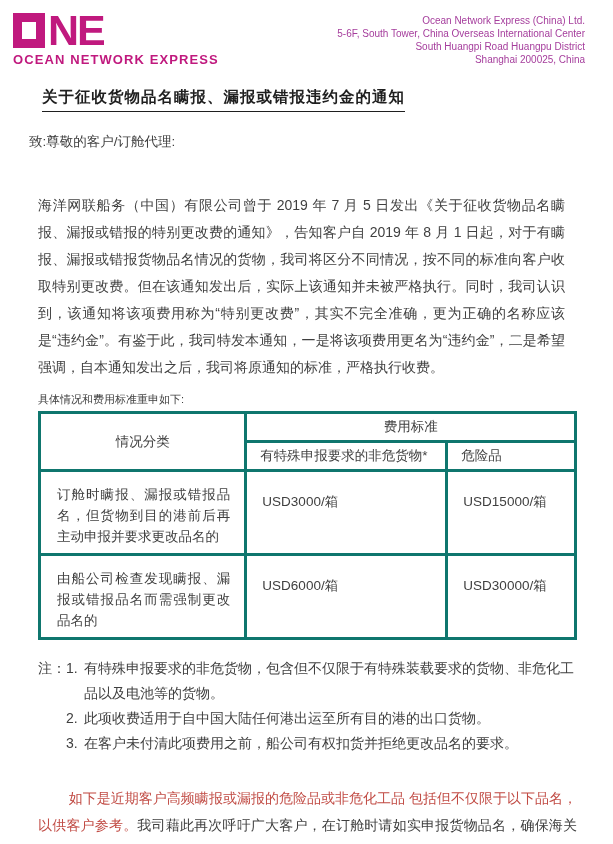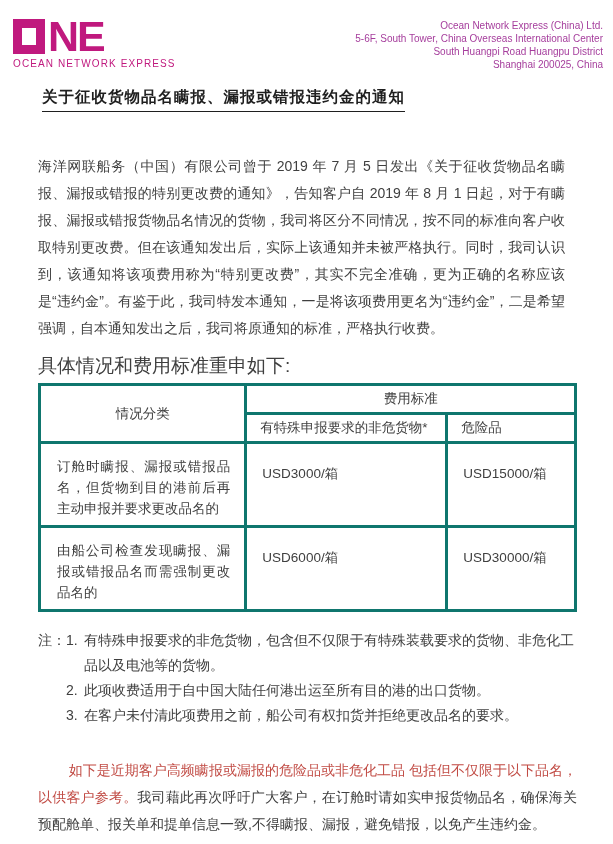--- a/index.html
+++ b/index.html
@@ -7,43 +7,43 @@
     width:613px; height:844px;
     background:#ffffff;
     font-family:"Liberation Sans","DejaVu Sans",sans-serif;
     color:#3f3f3f;
     overflow:hidden;
     position:relative;
   }
   .page { width:613px; height:844px; background:#fff; }
 
   
-  .header { display:flex; justify-content:space-between; align-items:center;
-            padding:13px 10px 0 13px; height:62px; }
+  .header { display:flex; justify-content:space-between; align-items:flex-start;
+            padding:13px 28px 0 13px; height:62px; }
   .logo-row { display:flex; align-items:center; }
   .logo-o { display:inline-block; width:32px; height:35px;
             border:9px solid var(--brand,#C0197E); box-sizing:border-box; margin-right:3px; }
   .logo-ne { font-weight:800; font-size:43px; line-height:35px; letter-spacing:-2px;
              color:var(--brand,#C0197E); }
-  .logo-sub { font-size:10px; font-weight:400; letter-spacing:1.1px; margin-top:4px;
+  .logo-sub { font-size:13px; font-weight:700; letter-spacing:1.1px; margin-top:4px;
               color:var(--brand,#C0197E); white-space:nowrap; }
   .address { text-align:right; font-size:10px; line-height:13px;
              color:var(--addr,#A53D9C); margin-top:1px; }
 
   
   .title-wrap { margin-top:12px;margin-left:42px; }
   .title { display:inline-block; font-size:15.5px; font-weight:700; color:#1f1f1f;
            letter-spacing:1px; border-bottom:1.6px solid #1f1f1f; padding-bottom:3px; }
 
   
   .content { padding:0 36px 0 38px; font-size:14px; }
   .salutation { margin:21px 0 0 -9px; font-size:13.5px; }
   .para { margin:41px 12px 0 0; line-height:27px; text-align:justify; }
 
-  .table-intro { margin-top:11px; font-size:19px; }
+  .table-intro { margin-top:11px; font-size:11px; }
 
   table.fee-table { border-collapse:collapse; width:100%; margin-top:4px;
                     font-size:13.5px; color:#3f3f3f; table-layout:fixed; }
   .fee-table td { border:3px solid #0f766e; vertical-align:top; }
   .c1 { width:38.5%; } .c2 { width:37.5%; } .c3 { width:24%; }
   .fee-table .th-center { text-align:center; padding:4px 6px; height:17px; vertical-align:middle; }
   .fee-table .th-left { text-align:left; padding:4px 6px 4px 13px; height:16px; vertical-align:middle; }
   .fee-table .case { padding:12px 14px 6px 16px; line-height:21px; text-align:justify; }
   .fee-table .fee  { padding:19px 8px 4px 15px; line-height:21px; }
 
@@ -79,20 +79,21 @@
       <div>Shanghai 200025, China</div>
     </div>
   </div>
 
   <div class="title-wrap">
     <span class="title">关于征收货物品名瞒报、漏报或错报违约金的通知</span>
   </div>
 
   <div class="content">
 
+    <div class="salutation">致:尊敬的客户/订舱代理:</div>
 
     <p class="para">海洋网联船务（中国）有限公司曾于 2019 年 7 月 5 日发出《关于征收货物品名瞒报、漏报或错报的特别更改费的通知》，告知客户自 2019 年 8 月 1 日起，对于有瞒报、漏报或错报货物品名情况的货物，我司将区分不同情况，按不同的标准向客户收取特别更改费。但在该通知发出后，实际上该通知并未被严格执行。同时，我司认识到，该通知将该项费用称为“特别更改费”，其实不完全准确，更为正确的名称应该是“违约金”。有鉴于此，我司特发本通知，一是将该项费用更名为“违约金”，二是希望强调，自本通知发出之后，我司将原通知的标准，严格执行收费。</p>
 
     <div class="table-intro">具体情况和费用标准重申如下:</div>
 
     <table class="fee-table">
       <colgroup>
           <col class="c1">
           <col class="c2">
           <col class="c3">

